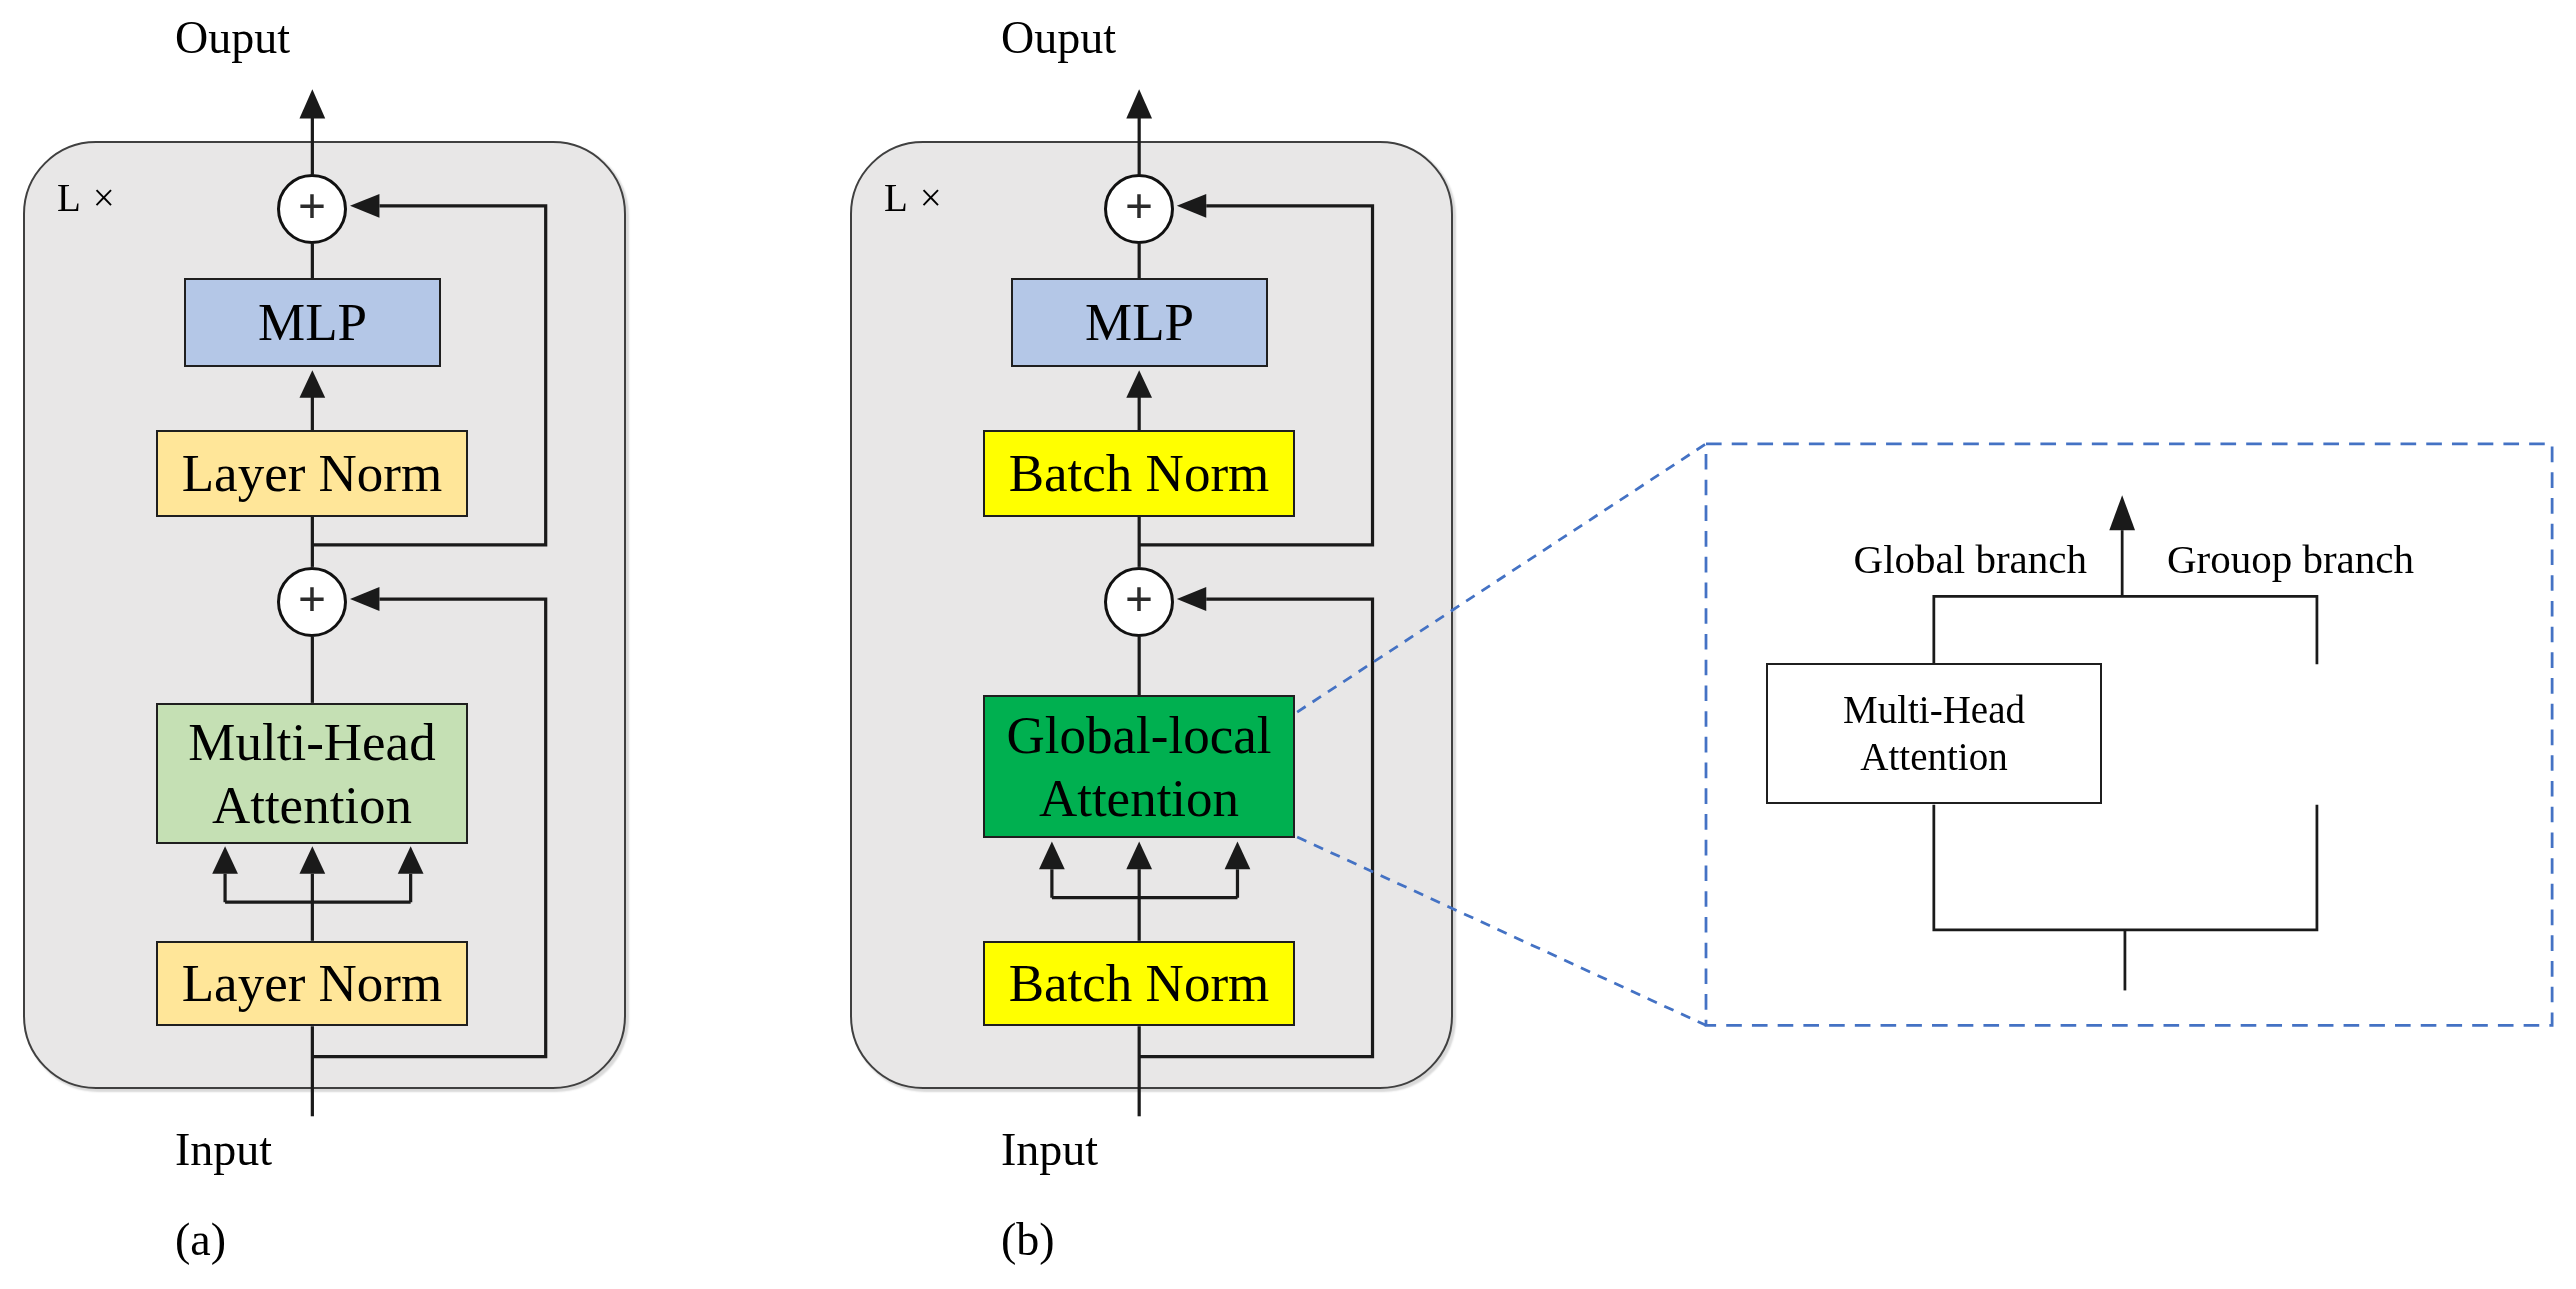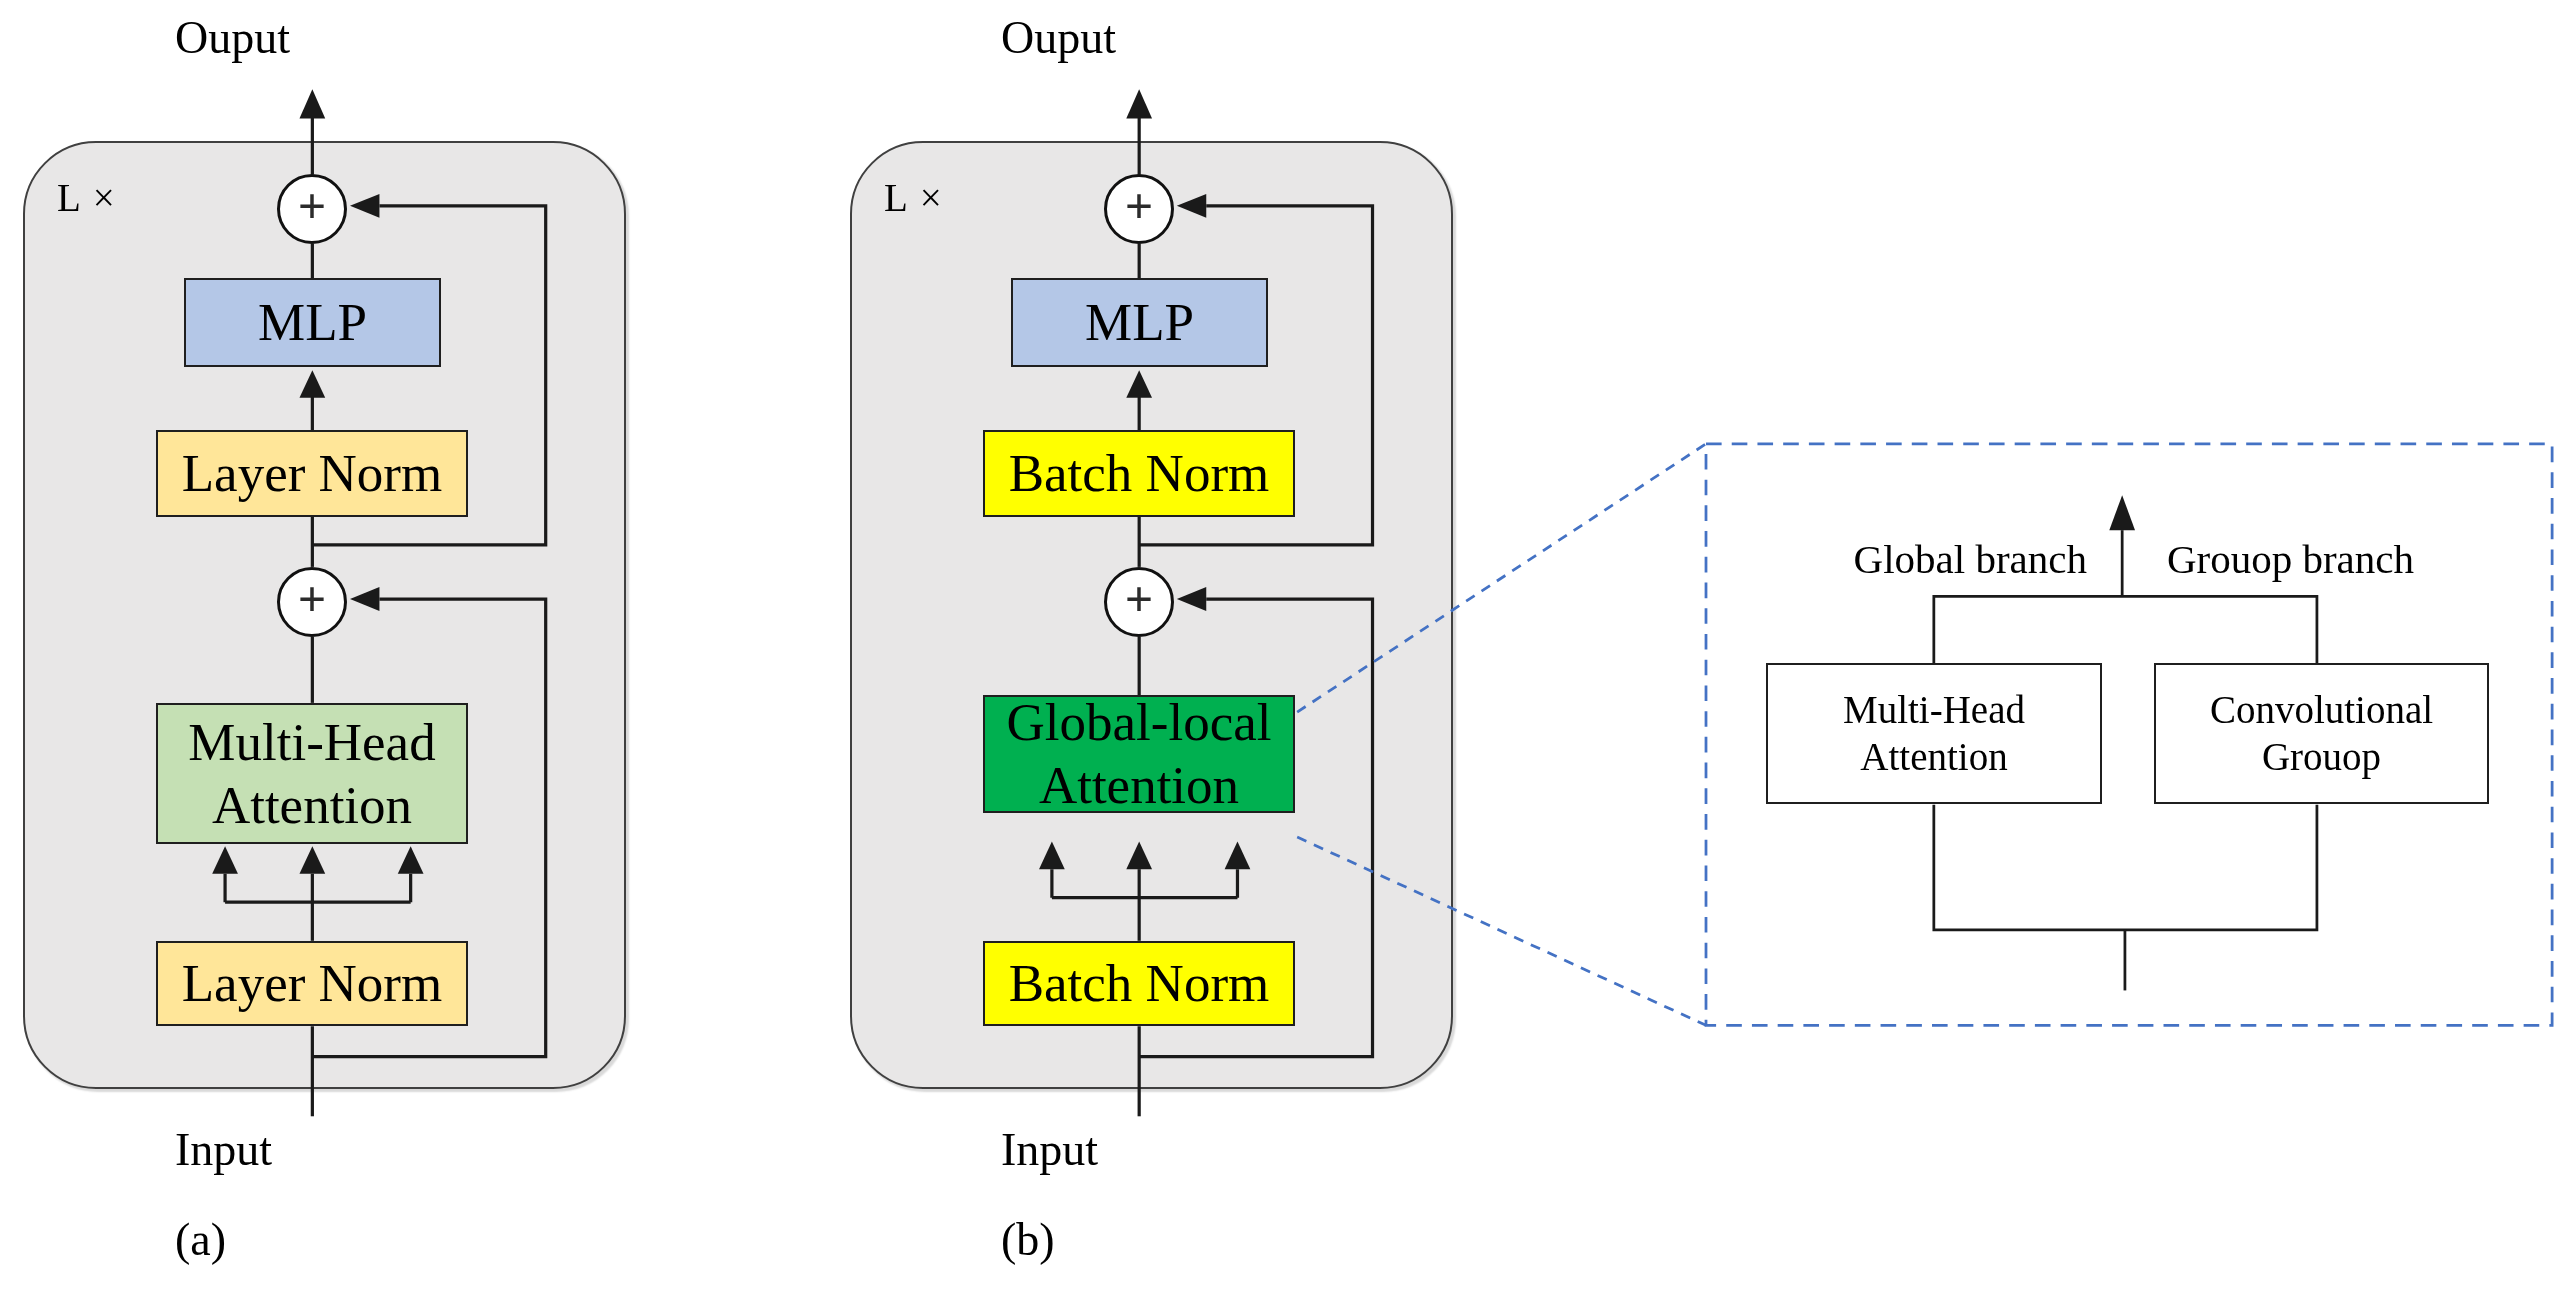--- a/index.html
+++ b/index.html
@@ -112,27 +112,25 @@
   <div class="node lnorm" style="left:156px;top:941px;width:312px;height:85px;">Layer Norm</div>
   <div class="flabel" style="left:175px;top:1123px;width:276px;">Input</div>
   <div class="flabel" style="left:175px;top:1213px;width:276px;">(a)</div>
 
   <div class="flabel" style="left:1001px;top:11px;width:276px;">Ouput</div>
   <div class="lx" style="left:884px;top:175px;">L ×</div>
   <div class="plus-circle" style="left:1104px;top:174px;">+</div>
   <div class="node mlp" style="left:1011px;top:278px;width:257px;height:89px;">MLP</div>
   <div class="node bnorm" style="left:983px;top:430px;width:312px;height:87px;">Batch Norm</div>
   <div class="plus-circle" style="left:1104px;top:567px;">+</div>
-  <div class="node gla" style="left:983px;top:695px;width:312px;height:118px;text-align:center;">Global-local
+  <div class="node gla" style="left:983px;top:695px;width:312px;height:143px;text-align:center;">Global-local
 Attention</div>
   <div class="node bnorm" style="left:983px;top:941px;width:312px;height:85px;">Batch Norm</div>
   <div class="flabel" style="left:1001px;top:1123px;width:276px;">Input</div>
   <div class="flabel" style="left:1001px;top:1213px;width:276px;">(b)</div>
 
   <div class="branch-label" style="left:1811px;top:535px;width:276px;">Global branch</div>
   <div class="branch-label" style="left:2138px;top:535px;width:276px;">Grouop branch</div>
   <div class="node white-box" style="left:1766px;top:663px;width:336px;height:141px;">Multi-Head
 Attention</div>
-  <div class="node white-box" style="left:2154px;top:663px;width:335px;height:141px;">Convolutional
-Grouop</div>
 
 </div>
 
 
 </body></html>

